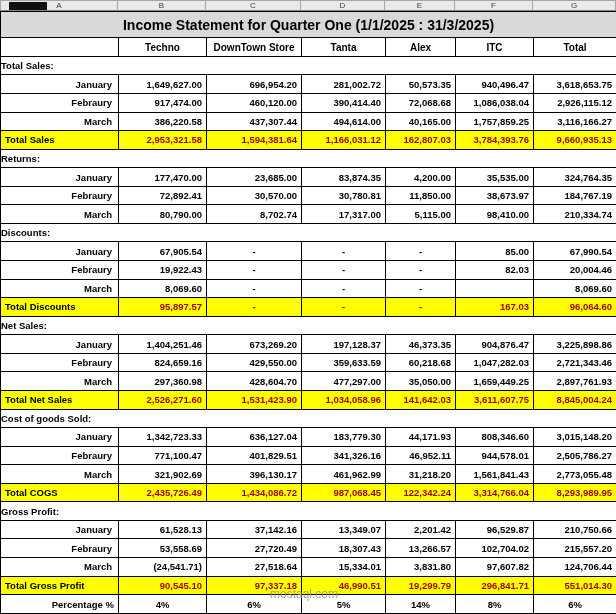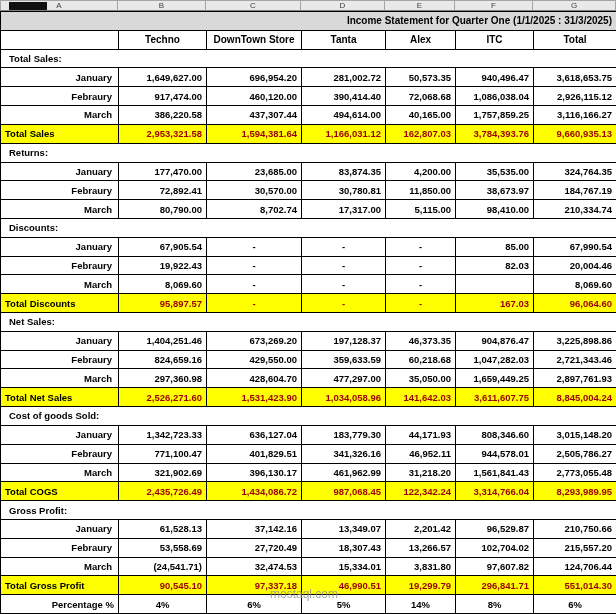--- a/index.html
+++ b/index.html
@@ -8,23 +8,23 @@
 
   
   .letters-row { display:flex; height:11px; background:#e9e9e9; }
   .letter-cell { position:relative; height:11px; border-right:1px solid #a6a6a6; border-top:1px solid #a6a6a6; border-bottom:1px solid #808080; display:flex; align-items:center; justify-content:center; font-size:8px; color:#3c3c3c; overflow:hidden; }
   .letter-cell:first-child { border-left:1px solid #a6a6a6; }
   .corner-box { position:absolute; left:8px; top:1px; width:38px; height:8px; background:#101010; }
 
   
   table { table-layout:fixed; border-collapse:collapse; width:616px; height:603px; }
   td { border:1px solid #000; font-size:9.5px; font-weight:bold; color:#000; white-space:nowrap; overflow:hidden; padding:0 4px; background:#fff; vertical-align:middle; }
-  .title-cell { background:var(--title-bg,#d9d9d9); text-align:right; font-size:10px; }
+  .title-cell { background:var(--title-bg,#d9d9d9); text-align:center; font-size:14px; }
   .col-header { text-align:center; font-size:10px; }
-  .section-cell { text-align:left; padding-left:8px; }
+  .section-cell { text-align:left; padding-left:0; }
   .row-label { text-align:right; padding-right:6px; }
   .num { text-align:right; padding-right:4px; }
   .dash { text-align:center; }
   .total-row td { background:var(--highlight,#ffff00); }
   .total-row .num, .total-row .dash { color:var(--total-text,#9c0006); }
   .total-label { text-align:left; background:var(--highlight,#ffff00); }
   .pct-label { text-align:right; }
   .pct { text-align:center; }
 
   .watermark { position:absolute; left:270px; top:587px; font-size:12px; color:#8f8f8f; opacity:.8; pointer-events:none; }
@@ -283,21 +283,21 @@
         <td class="num">53,558.69</td>
         <td class="num">27,720.49</td>
         <td class="num">18,307.43</td>
         <td class="num">13,266.57</td>
         <td class="num">102,704.02</td>
         <td class="num">215,557.20</td>
       </tr>
       <tr>
         <td class="row-label">March</td>
         <td class="num">(24,541.71)</td>
-        <td class="num">32,474.53</td>
+        <td class="num">27,518.64</td>
         <td class="num">15,334.01</td>
         <td class="num">3,831.80</td>
         <td class="num">97,607.82</td>
         <td class="num">124,706.44</td>
       </tr>
       <tr class="total-row">
         <td class="total-label">Total Gross Profit</td>
         <td class="num">90,545.10</td>
         <td class="num">97,337.18</td>
         <td class="num">46,990.51</td>

